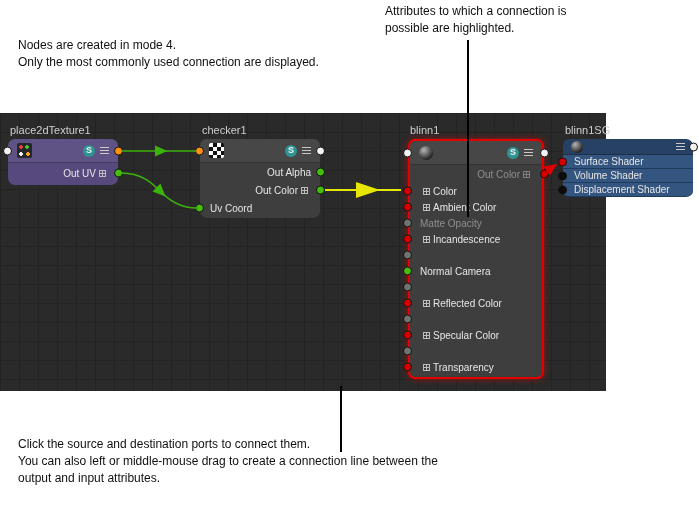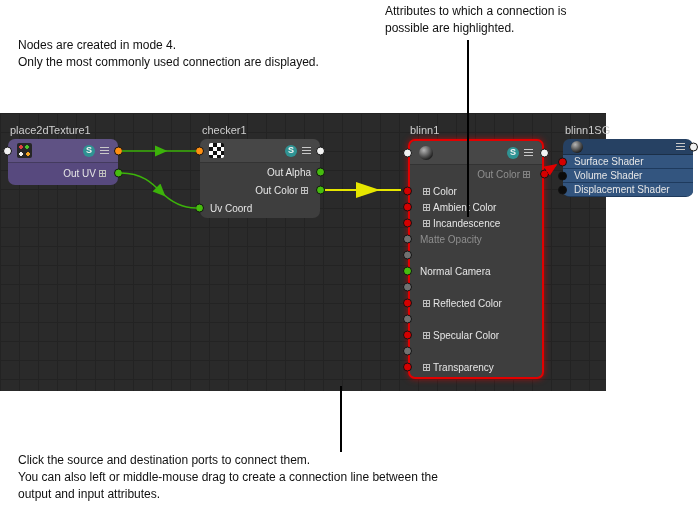--- a/index.html
+++ b/index.html
@@ -2,21 +2,21 @@
 <html><head>
 <meta charset="utf-8">
 <style>
   *{margin:0;padding:0;box-sizing:border-box}
   html,body{width:699px;height:513px}
   body{position:relative;background:#fff;font-family:"Liberation Sans",sans-serif;overflow:hidden}
 
   .ann{position:absolute;color:#101010;font-size:12px;line-height:17px;z-index:3}
   #ann-top-left{left:18px;top:37px}
   #ann-top-right{left:385px;top:3px}
-  #ann-bottom{left:18px;top:452px}
+  #ann-bottom{left:18px;top:436px}
 
   .pointer{position:absolute;width:2px;background:#000;z-index:12}
   #pointer-top{left:467px;top:40px;height:177px}
   #pointer-bottom{left:340px;top:386px;height:66px}
 
   #canvas{position:absolute;left:0;top:113px;width:606px;height:278px;
     background-color:#2a2a2a;
     background-image:linear-gradient(#232323 1px,transparent 1px),
                      linear-gradient(90deg,#232323 1px,transparent 1px);
     background-size:19px 19px}
@@ -189,28 +189,28 @@
     <div class="nrow left h16">
       <span class="dot red edge-l"></span>
       <span class="plus"></span>
       <span class="rlabel">Color</span>
     </div>
     <div class="nrow left h16">
       <span class="dot red edge-l"></span>
       <span class="plus"></span>
       <span class="rlabel">Ambient Color</span>
     </div>
+    <div class="nrow left h16 dim">
+      <span class="dot gray edge-l"></span>
+      <span class="rlabel">Matte Opacity</span>
+    </div>
     <div class="nrow left h16">
       <span class="dot red edge-l"></span>
       <span class="plus"></span>
       <span class="rlabel">Incandescence</span>
-    </div>
-    <div class="nrow left h16 dim">
-      <span class="dot gray edge-l"></span>
-      <span class="rlabel">Matte Opacity</span>
     </div>
     <div class="nrow left h16">
       <span class="dot gray edge-l"></span>
     </div>
     <div class="nrow left h16">
       <span class="dot green edge-l"></span>
       <span class="rlabel">Normal Camera</span>
     </div>
     <div class="nrow left h16">
       <span class="dot gray edge-l"></span>

